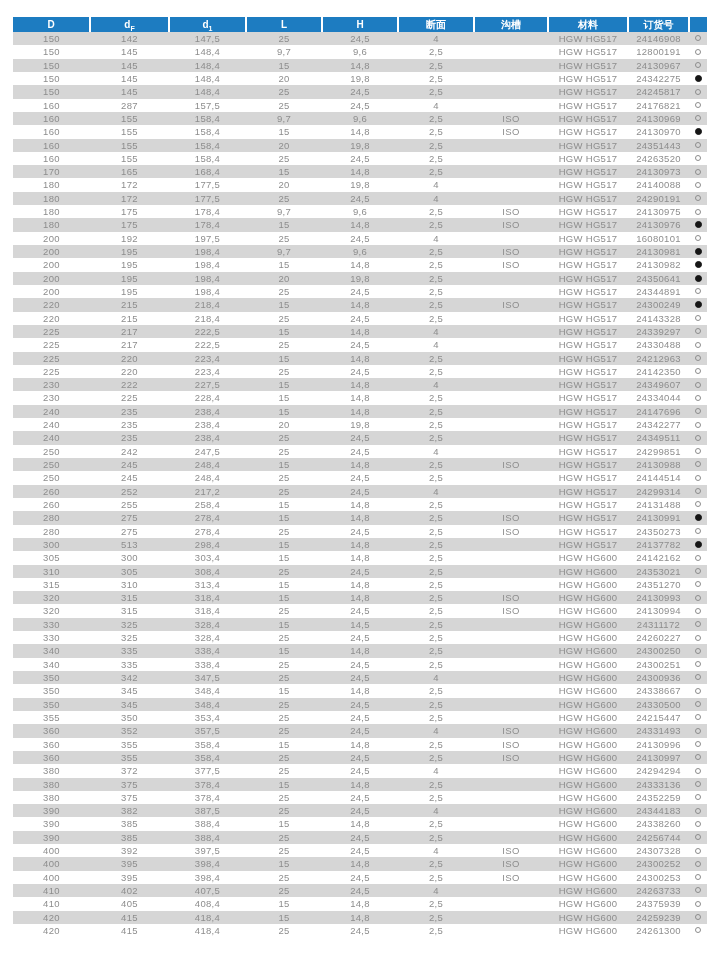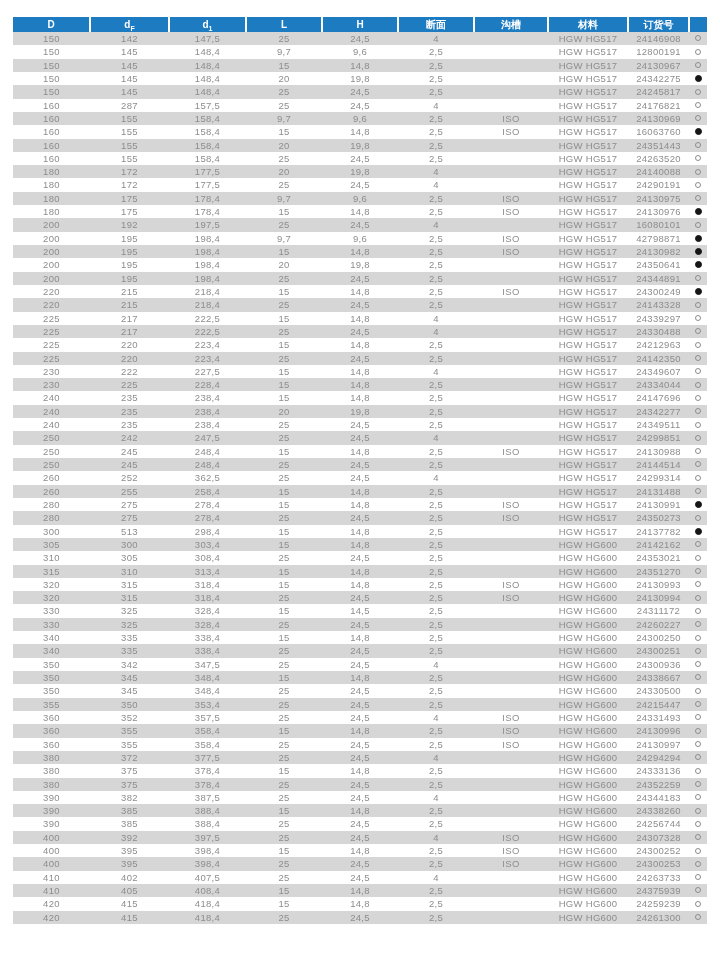--- a/index.html
+++ b/index.html
@@ -196,21 +196,21 @@
         </tr>
         <tr>
           <td>160</td>
           <td>155</td>
           <td>158,4</td>
           <td>15</td>
           <td>14,8</td>
           <td>2,5</td>
           <td>ISO</td>
           <td>HGW HG517</td>
-          <td>16063760</td>
+          <td>24130970</td>
           <td><span class="circle filled"></span></td>
         </tr>
         <tr>
           <td>160</td>
           <td>155</td>
           <td>158,4</td>
           <td>20</td>
           <td>19,8</td>
           <td>2,5</td>
           <td></td>
@@ -224,20 +224,32 @@
           <td>158,4</td>
           <td>25</td>
           <td>24,5</td>
           <td>2,5</td>
           <td></td>
           <td>HGW HG517</td>
           <td>24263520</td>
           <td><span class="circle"></span></td>
         </tr>
         <tr>
+          <td>170</td>
+          <td>165</td>
+          <td>168,4</td>
+          <td>15</td>
+          <td>14,8</td>
+          <td>2,5</td>
+          <td></td>
+          <td>HGW HG517</td>
+          <td>24130973</td>
+          <td><span class="circle"></span></td>
+        </tr>
+        <tr>
           <td>180</td>
           <td>172</td>
           <td>177,5</td>
           <td>20</td>
           <td>19,8</td>
           <td>4</td>
           <td></td>
           <td>HGW HG517</td>
           <td>24140088</td>
           <td><span class="circle"></span></td>
@@ -292,21 +304,21 @@
         </tr>
         <tr>
           <td>200</td>
           <td>195</td>
           <td>198,4</td>
           <td>9,7</td>
           <td>9,6</td>
           <td>2,5</td>
           <td>ISO</td>
           <td>HGW HG517</td>
-          <td>42798871</td>
+          <td>24130981</td>
           <td><span class="circle filled"></span></td>
         </tr>
         <tr>
           <td>200</td>
           <td>195</td>
           <td>198,4</td>
           <td>15</td>
           <td>14,8</td>
           <td>2,5</td>
           <td>ISO</td>
@@ -502,21 +514,21 @@
           <td>24,5</td>
           <td>2,5</td>
           <td></td>
           <td>HGW HG517</td>
           <td>24144514</td>
           <td><span class="circle"></span></td>
         </tr>
         <tr>
           <td>260</td>
           <td>252</td>
-          <td>362,5</td>
+          <td>217,2</td>
           <td>25</td>
           <td>24,5</td>
           <td>4</td>
           <td></td>
           <td>HGW HG517</td>
           <td>24299314</td>
           <td><span class="circle"></span></td>
         </tr>
         <tr>
           <td>260</td>

